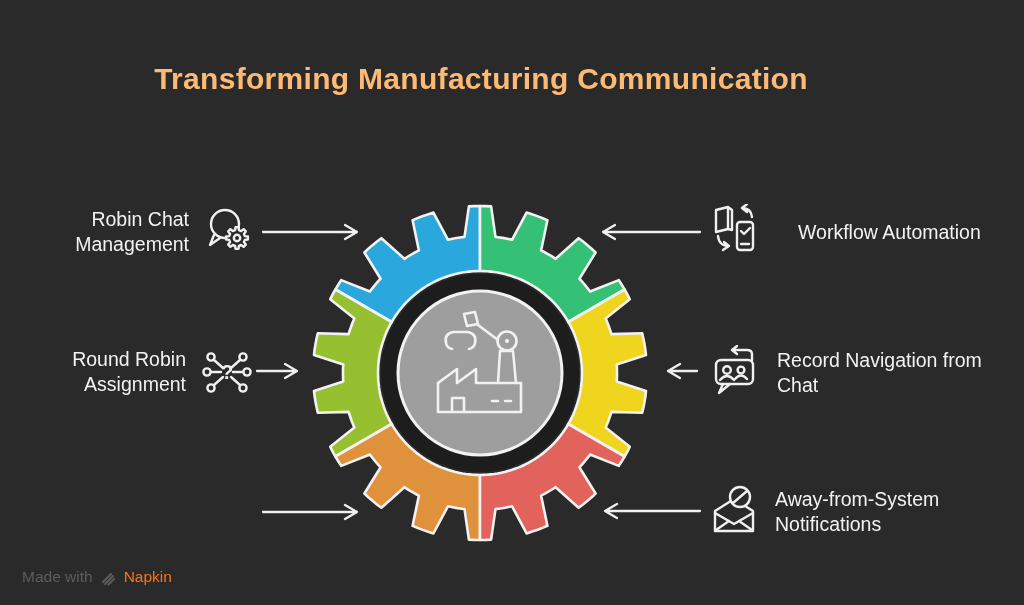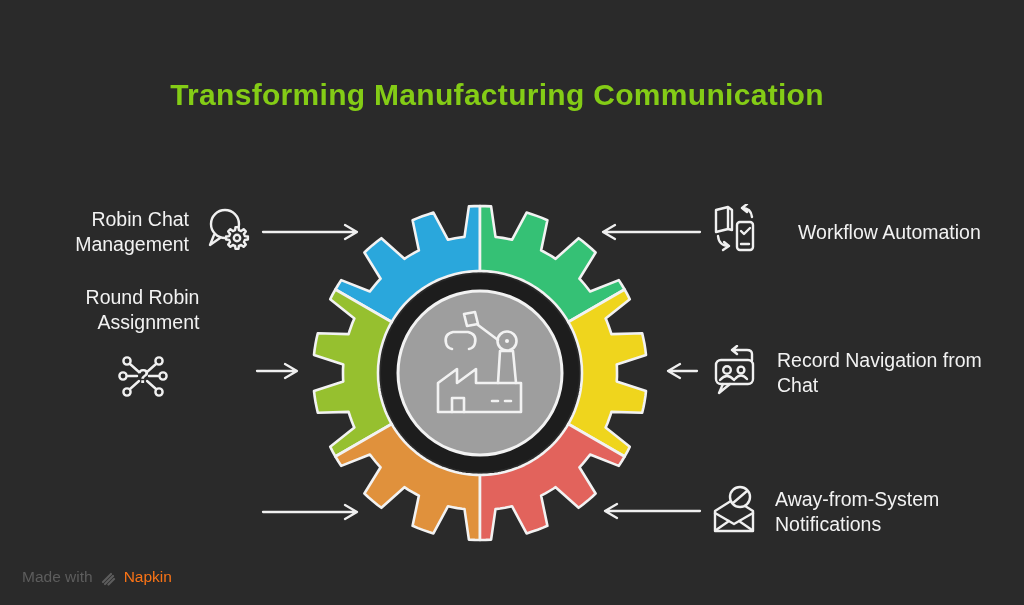--- a/index.html
+++ b/index.html
@@ -1,33 +1,33 @@
 <!DOCTYPE html>
 <html><head>
 <meta charset="utf-8">
 <style>
   html,body{margin:0;padding:0;background:#2a2a2a;}
   .canvas{position:relative;width:1024px;height:605px;background:#2a2a2a;overflow:hidden;
           font-family:"Liberation Sans",sans-serif;}
-  .title{position:absolute;left:0;top:62px;width:962px;margin:16px;text-align:center;
-         font-size:30px;font-weight:700;color:#84cc16;letter-spacing:.3px;}
+  .title{position:absolute;left:0;top:62px;width:962px;margin:0;text-align:center;
+         font-size:30px;font-weight:700;color:#fdba74;letter-spacing:.3px;}
   #diagram-svg{position:absolute;left:0;top:0;}
   #diagram-svg .line{fill:none;stroke:#efefef;stroke-width:2.3;stroke-linecap:round;stroke-linejoin:round;}
   #diagram-svg .cicon{fill:none;stroke:#f2f2f2;stroke-width:2.6;stroke-linecap:round;stroke-linejoin:round;}
   .feature{position:absolute;display:flex;align-items:center;gap:13px;color:#f2f2f2;
            font-size:19.5px;line-height:25px;}
   .feature .ftext{white-space:pre-line;}
   .left{justify-content:flex-end;}
   .left .ftext{text-align:right;}
   .ficon{flex:0 0 auto;}
   .ficon *{fill:none;stroke:#f0f0f0;stroke-width:2.4;stroke-linecap:round;stroke-linejoin:round;}
   .ficon .bgfill{fill:#2a2a2a;}
   .ficon text{stroke:none;fill:#f0f0f0;font-family:"Liberation Sans",sans-serif;font-weight:700;font-size:20px;}
   #f-active{left:30px;top:200px;width:228px;height:64px;}
-  #f-robin{left:30px;top:340px;width:225px;height:64px;flex-direction:column;}
+  #f-robin{left:30px;top:340px;width:225px;height:64px;}
   #f-device{left:10px;top:482px;width:245px;height:60px;}
   #f-workflow{left:706px;top:202px;width:300px;height:60px;gap:36px;}
   #f-record{left:708px;top:341px;width:310px;height:64px;}
   #f-away{left:706px;top:480px;width:310px;height:64px;}
   .watermark{position:absolute;left:22px;top:568px;display:flex;align-items:center;gap:7px;
              font-size:15.5px;color:#5d5d5d;}
   .watermark .brand{color:#f97316;}
   .wlogo line{stroke:#5d5d5d;stroke-width:2.2;stroke-linecap:round;}
 </style>
 </head>

